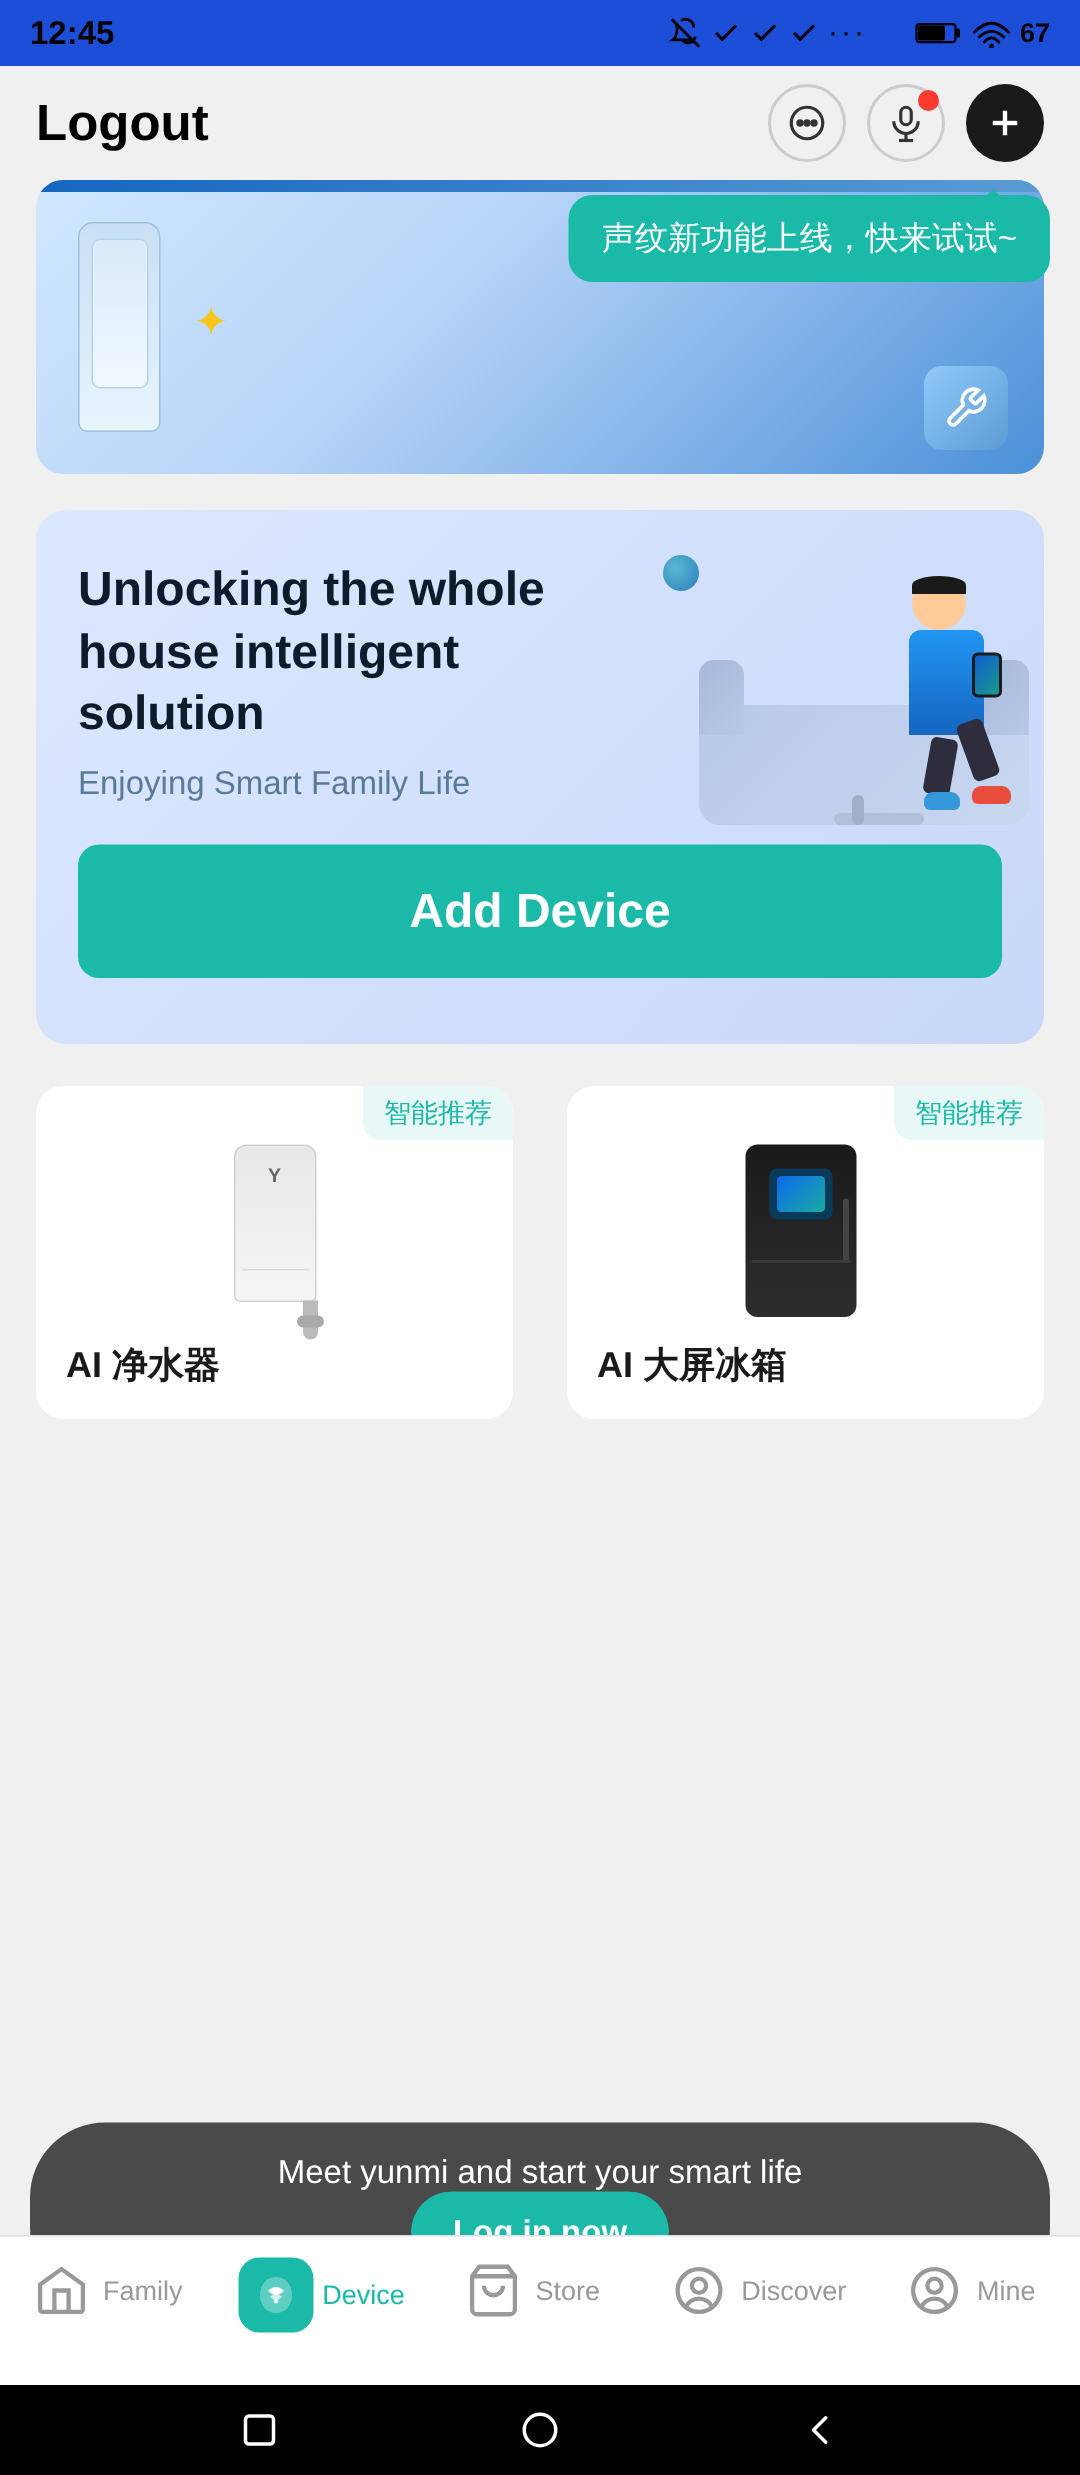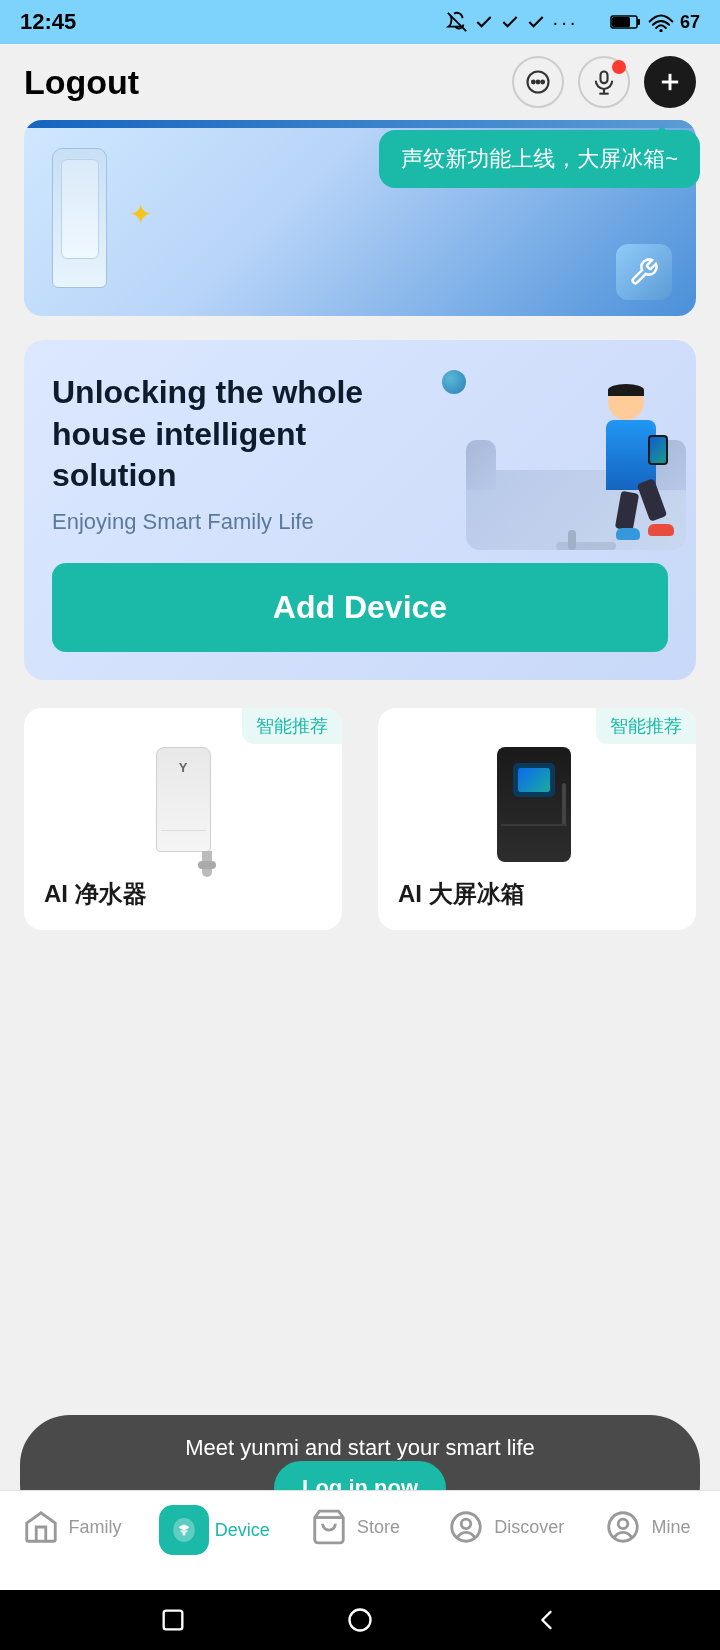--- a/index.html
+++ b/index.html
@@ -13,21 +13,21 @@
       position: relative;
     }
 
     
     .status-bar {
       display: flex;
       align-items: center;
       justify-content: space-between;
       padding: 8px 20px;
       height: 44px;
-      background: #7dd3fc;
+      background: #1d4ed8;
     }
     .status-right {
       display: flex;
       align-items: center;
       gap: 6px;
       font-size: 18px;
       color: #000;
     }
 
     
@@ -125,21 +125,21 @@
       top: 0; left: 0; right: 0;
       height: 8px;
       background: linear-gradient(90deg, #1565c0, #5b9bd5);
     }
 
     
     .smart-home-card {
       width: 100%;
       background: linear-gradient(135deg, #dce8ff 0%, #c8d8f8 100%);
       border-radius: 20px;
-      padding: 32px 28px 28px;
+      padding: 32px 28px 44px;
       margin-bottom: 28px;
       position: relative;
       overflow: hidden;
     }
     .smart-home-card-text {
       max-width: 55%;
     }
     .smart-home-title {
       font-size: 32px;
       font-weight: 800;
@@ -383,21 +383,21 @@
 
     <div class="icon-btn icon-btn-dark">
       <svg width="28" height="28" viewBox="0 0 24 24" fill="none" stroke="white" stroke-width="2.5">
         <line x1="12" y1="5" x2="12" y2="19"></line>
         <line x1="5" y1="12" x2="19" y2="12"></line>
       </svg>
     </div>
   </div>
 </div>
 
-<div class="tooltip-bubble">声纹新功能上线，大屏冰箱~</div>
+<div class="tooltip-bubble">声纹新功能上线，快来试试~</div>
 
 <div class="scrollable">
 
   <div class="banner">
     <div class="banner-blue-bar"></div>
     <div class="banner-content">
 
       <div style="width:55px;height:140px;background:linear-gradient(180deg,#c8dff5 0%,#e8f4fc 100%);border-radius:10px 10px 6px 6px;margin-right:22px;flex-shrink:0;border:1px solid #a0c0e0;">
         <div style="width:38px;height:100px;background:linear-gradient(180deg,#daeaf8,#f0f8ff);border-radius:6px;margin:10px auto;border:1px solid #b8d4ec;"></div>
       </div>

